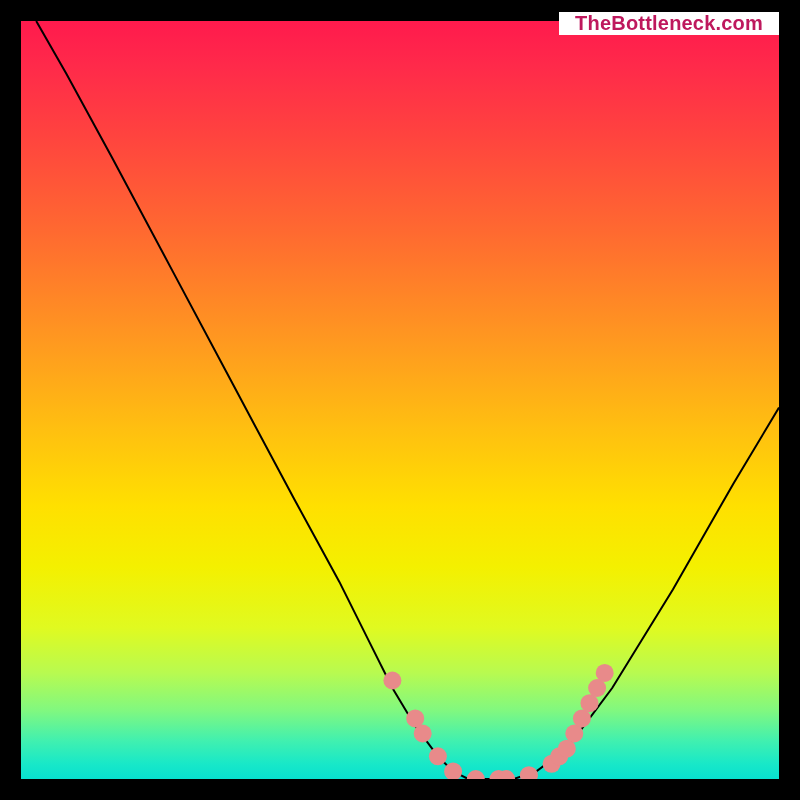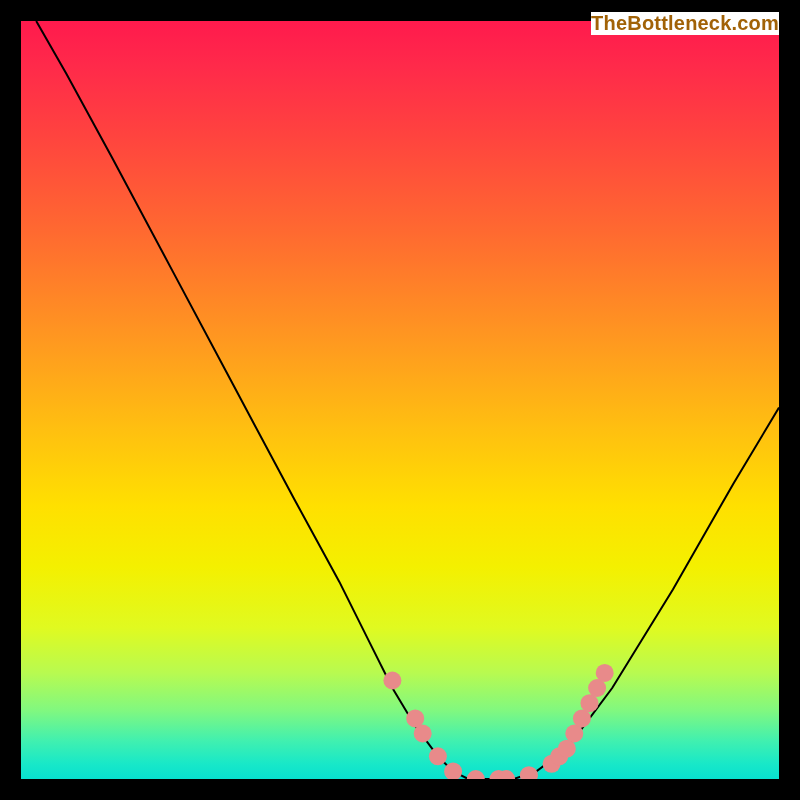--- a/index.html
+++ b/index.html
@@ -43,24 +43,24 @@
       #18e8c8 98%,
       #08e0d0 100%
     );
   }
   .watermark {
     position: absolute;
     top: -9px;
     right: 0px;
     font-size: 20px;
     font-weight: 600;
-    color: #a16207;
+    color: #be185d;
     letter-spacing: 0.2px;
     background: #fff;
-    padding: 0 0;
+    padding: 0 16px;
   }
   svg.curve {
     position: absolute;
     left: 0;
     top: 0;
     width: 758px;
     height: 758px;
   }
 </style>
 </head>

